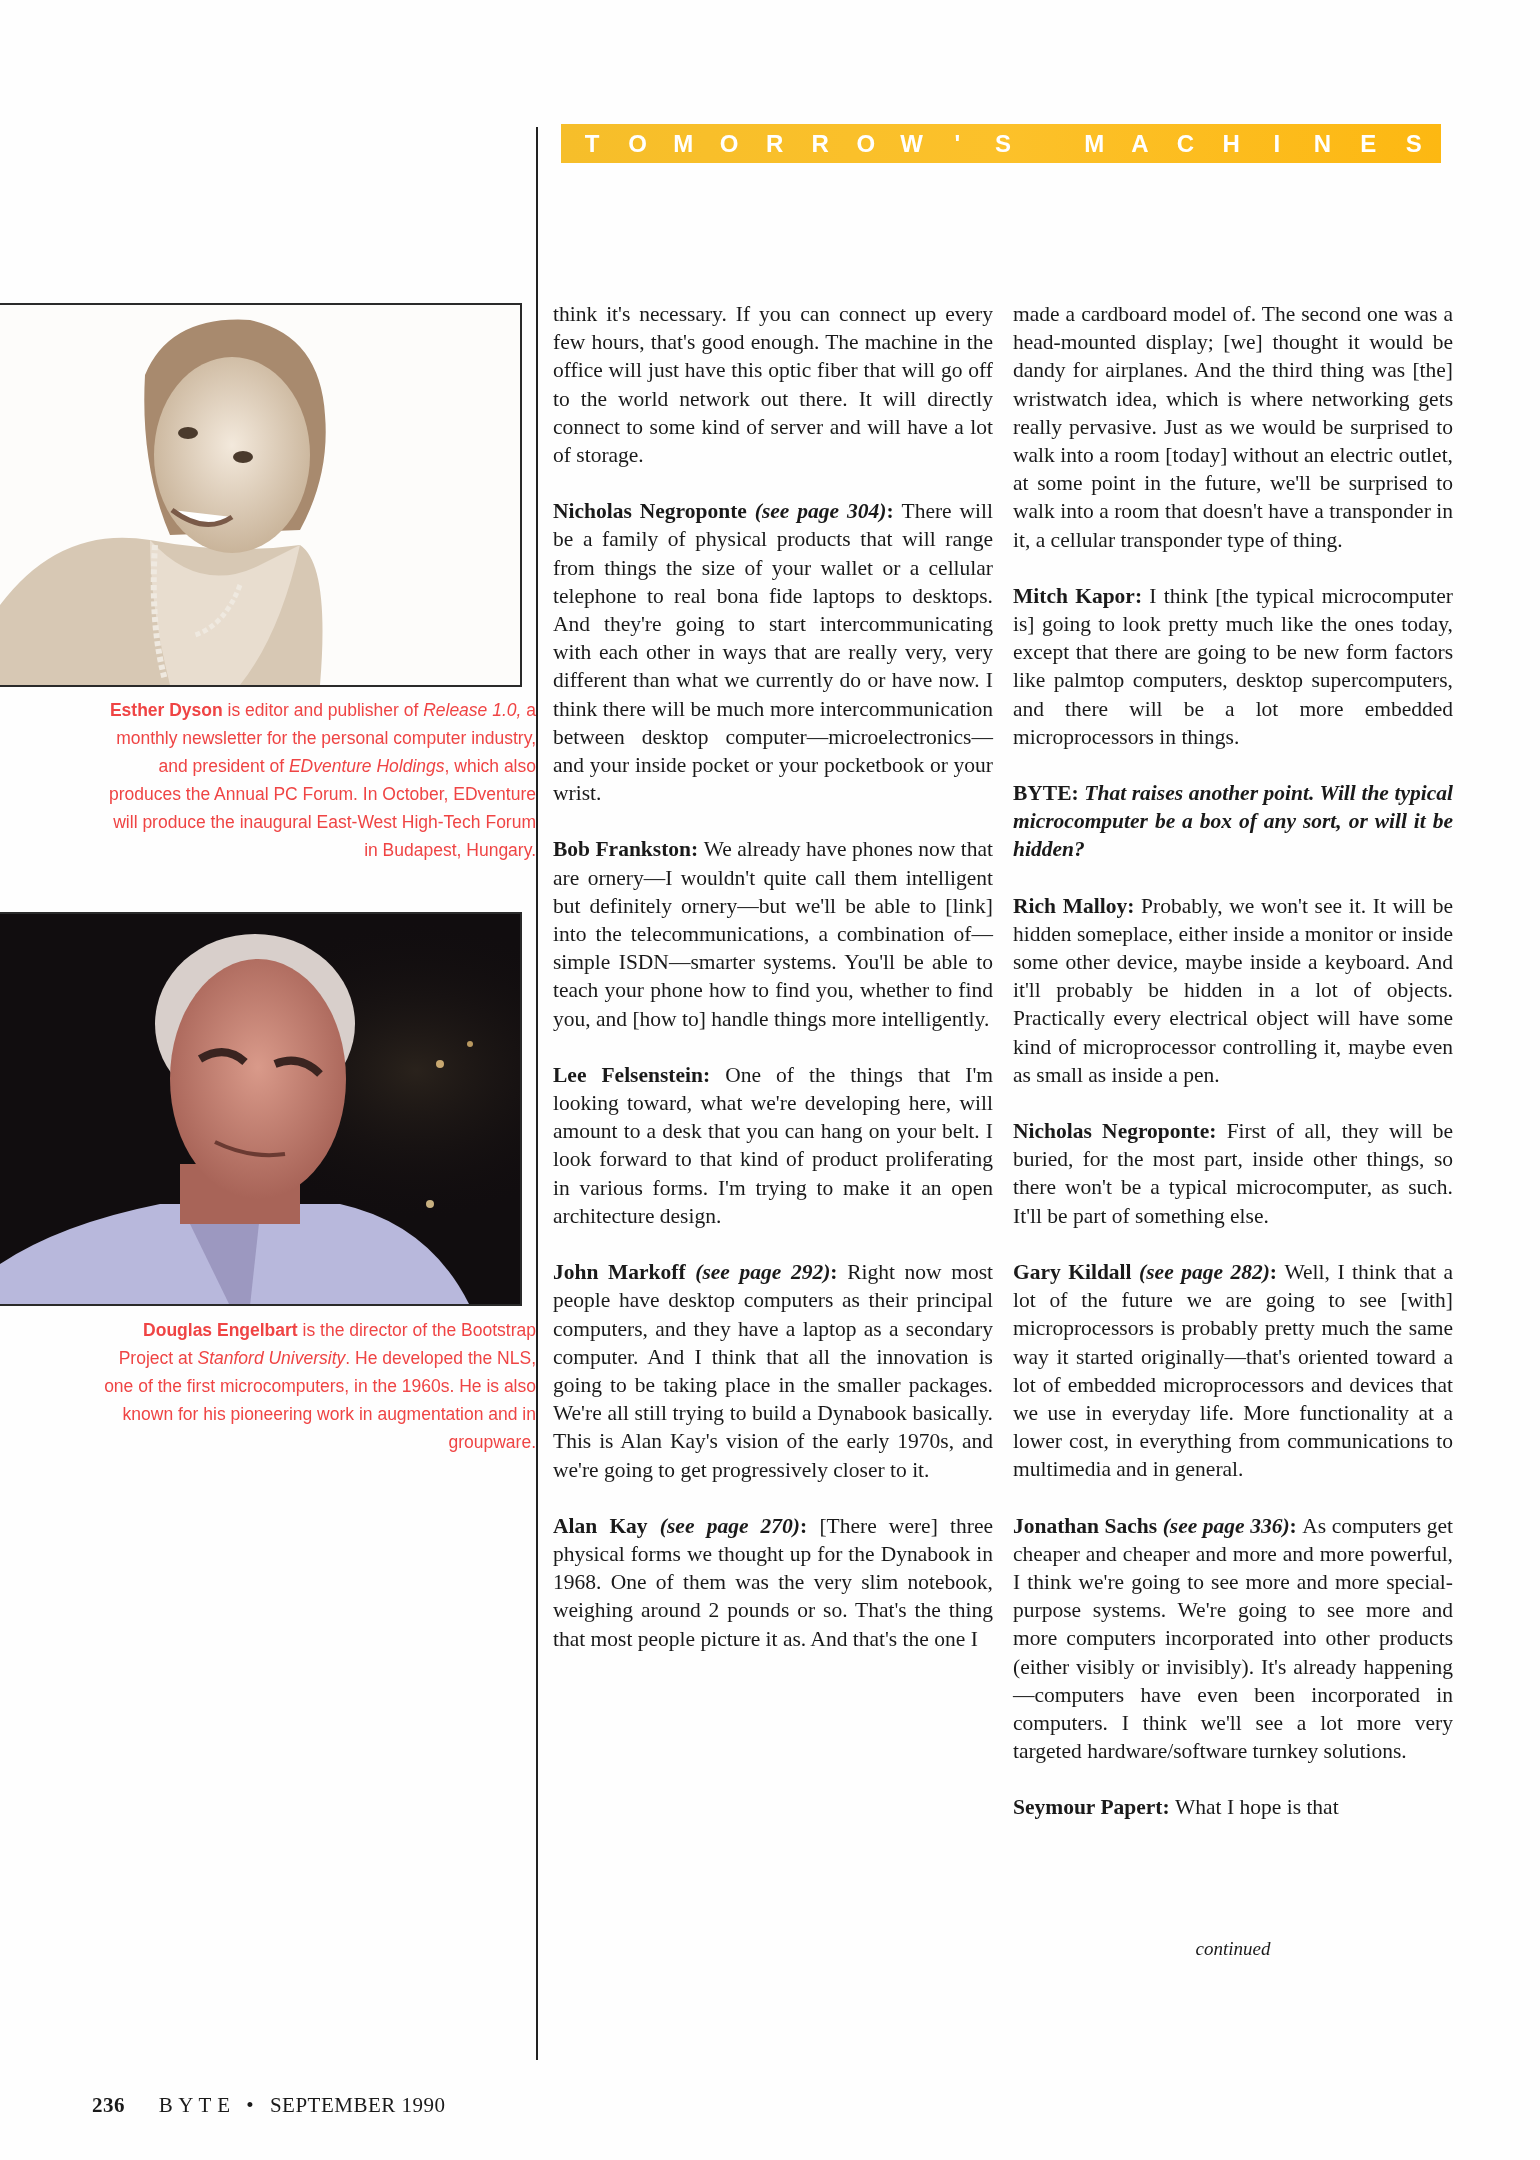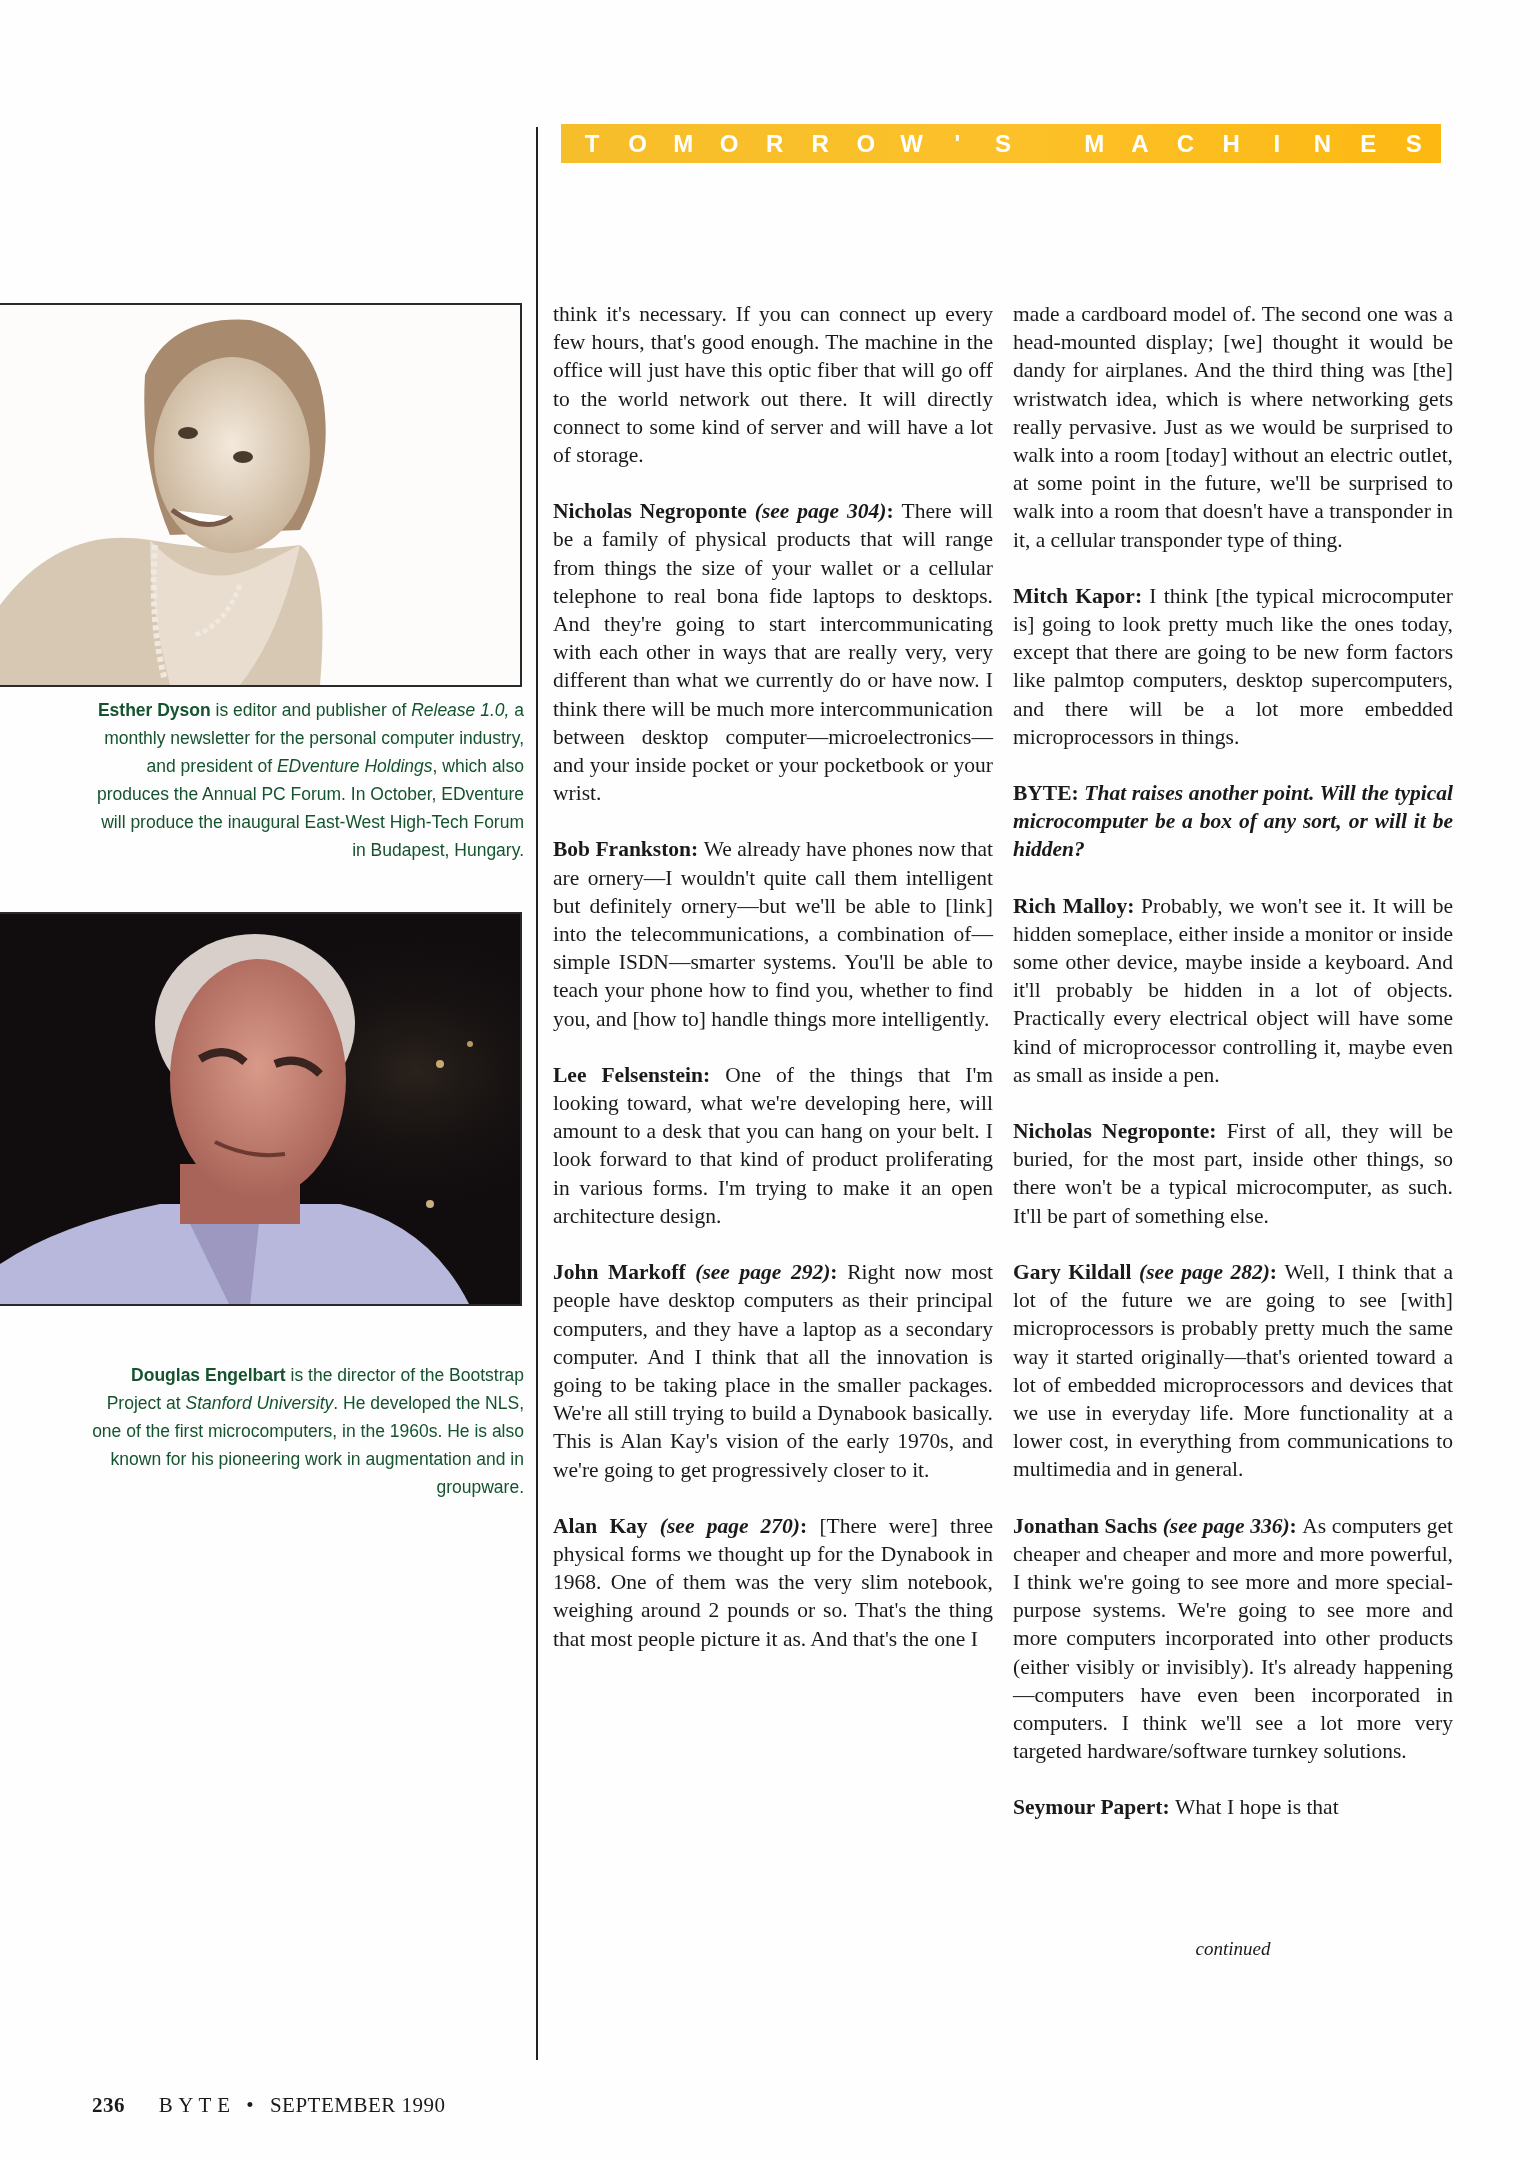--- a/index.html
+++ b/index.html
@@ -19,27 +19,27 @@
 
   .vrule { position: absolute; left: 536px; top: 127px; width: 2px; height: 1933px; background: #222; }
 
   .photo {
     position: absolute; left: 0; width: 522px; border: 2px solid #2a2a2a; border-left: none; overflow: hidden;
   }
   .photo1 { top: 303px; height: 384px; background: #fdfcfa; }
   .photo2 { top: 912px; height: 394px; background: #0f0b0d; }
 
   .caption {
-    position: absolute; left: 84px; width: 440px; text-align: right;
-    font-family: "Liberation Sans", sans-serif; font-size: 17.5px; line-height: 28px; color: #14532d;
+    position: absolute; left: 96px; width: 440px; text-align: right;
+    font-family: "Liberation Sans", sans-serif; font-size: 17.5px; line-height: 28px; color: #ef4444;
   }
   .caption b { font-weight: bold; }
   .caption i { font-style: italic; }
   .cap1 { top: 696px; }
-  .cap2 { top: 1316px; margin-top: 45px; }
+  .cap2 { top: 1316px; }
 
   .col { position: absolute; width: 440px; font-size: 21.5px; line-height: 28.2px; text-align: justify; }
   .col1 { left: 553px; top: 300px; }
   .col2 { left: 1013px; top: 300px; }
   .para { margin-bottom: 28px; }
   .para b { font-weight: bold; }
   .para i { font-style: italic; }
   .q { font-style: italic; font-weight: bold; }
   .cont { position: absolute; left: 1013px; top: 1938px; width: 440px; text-align: center; font-style: italic; font-size: 19px; }
 

